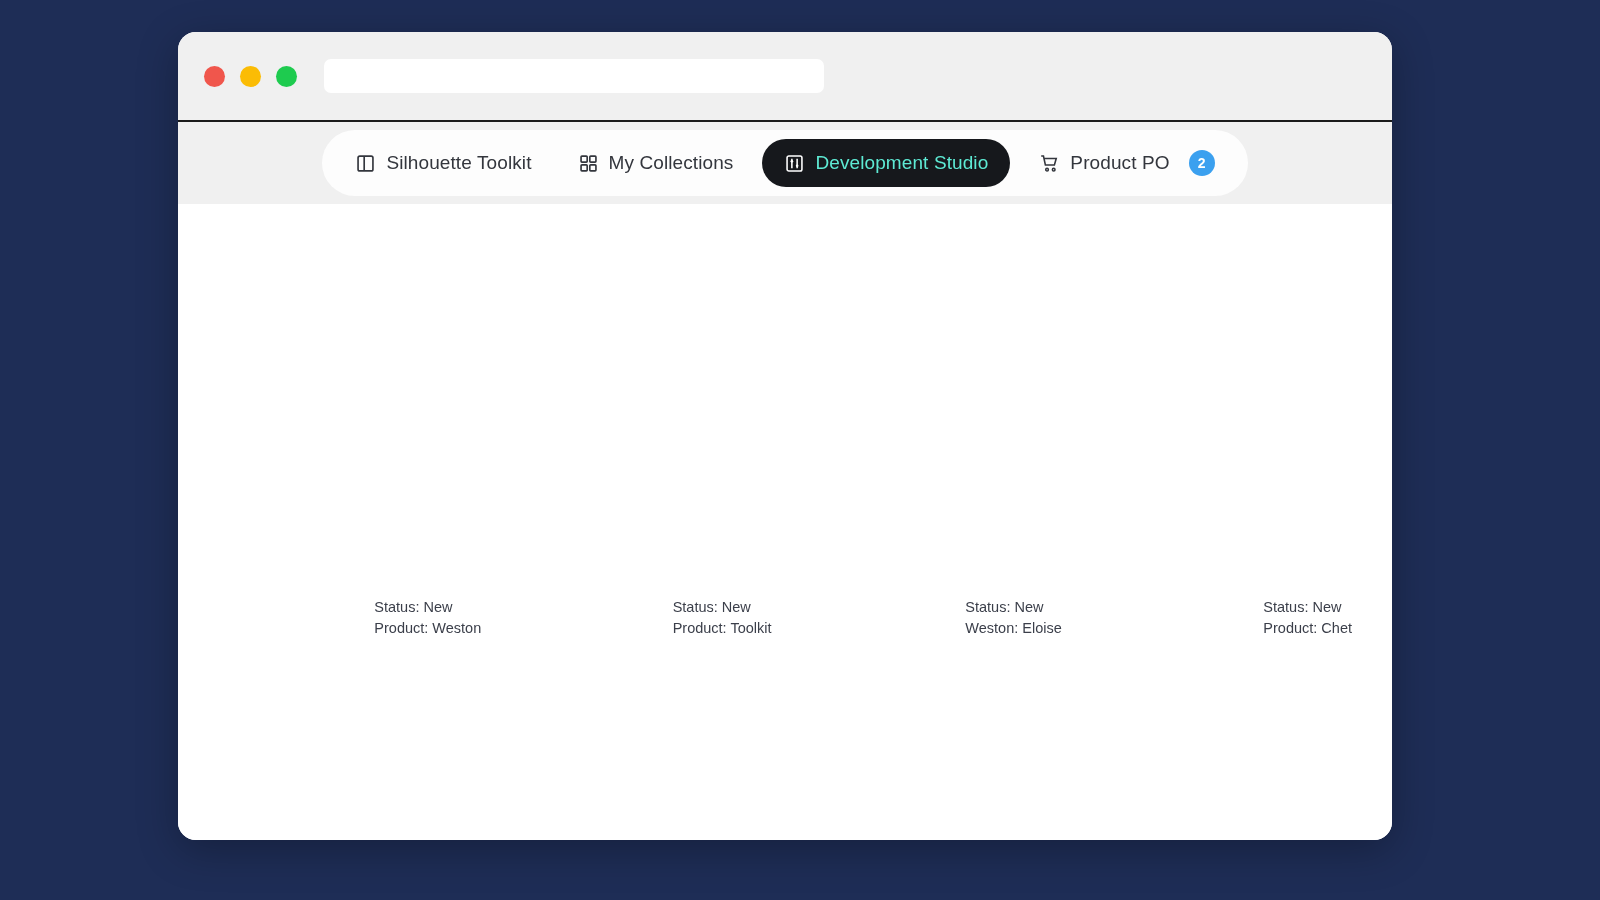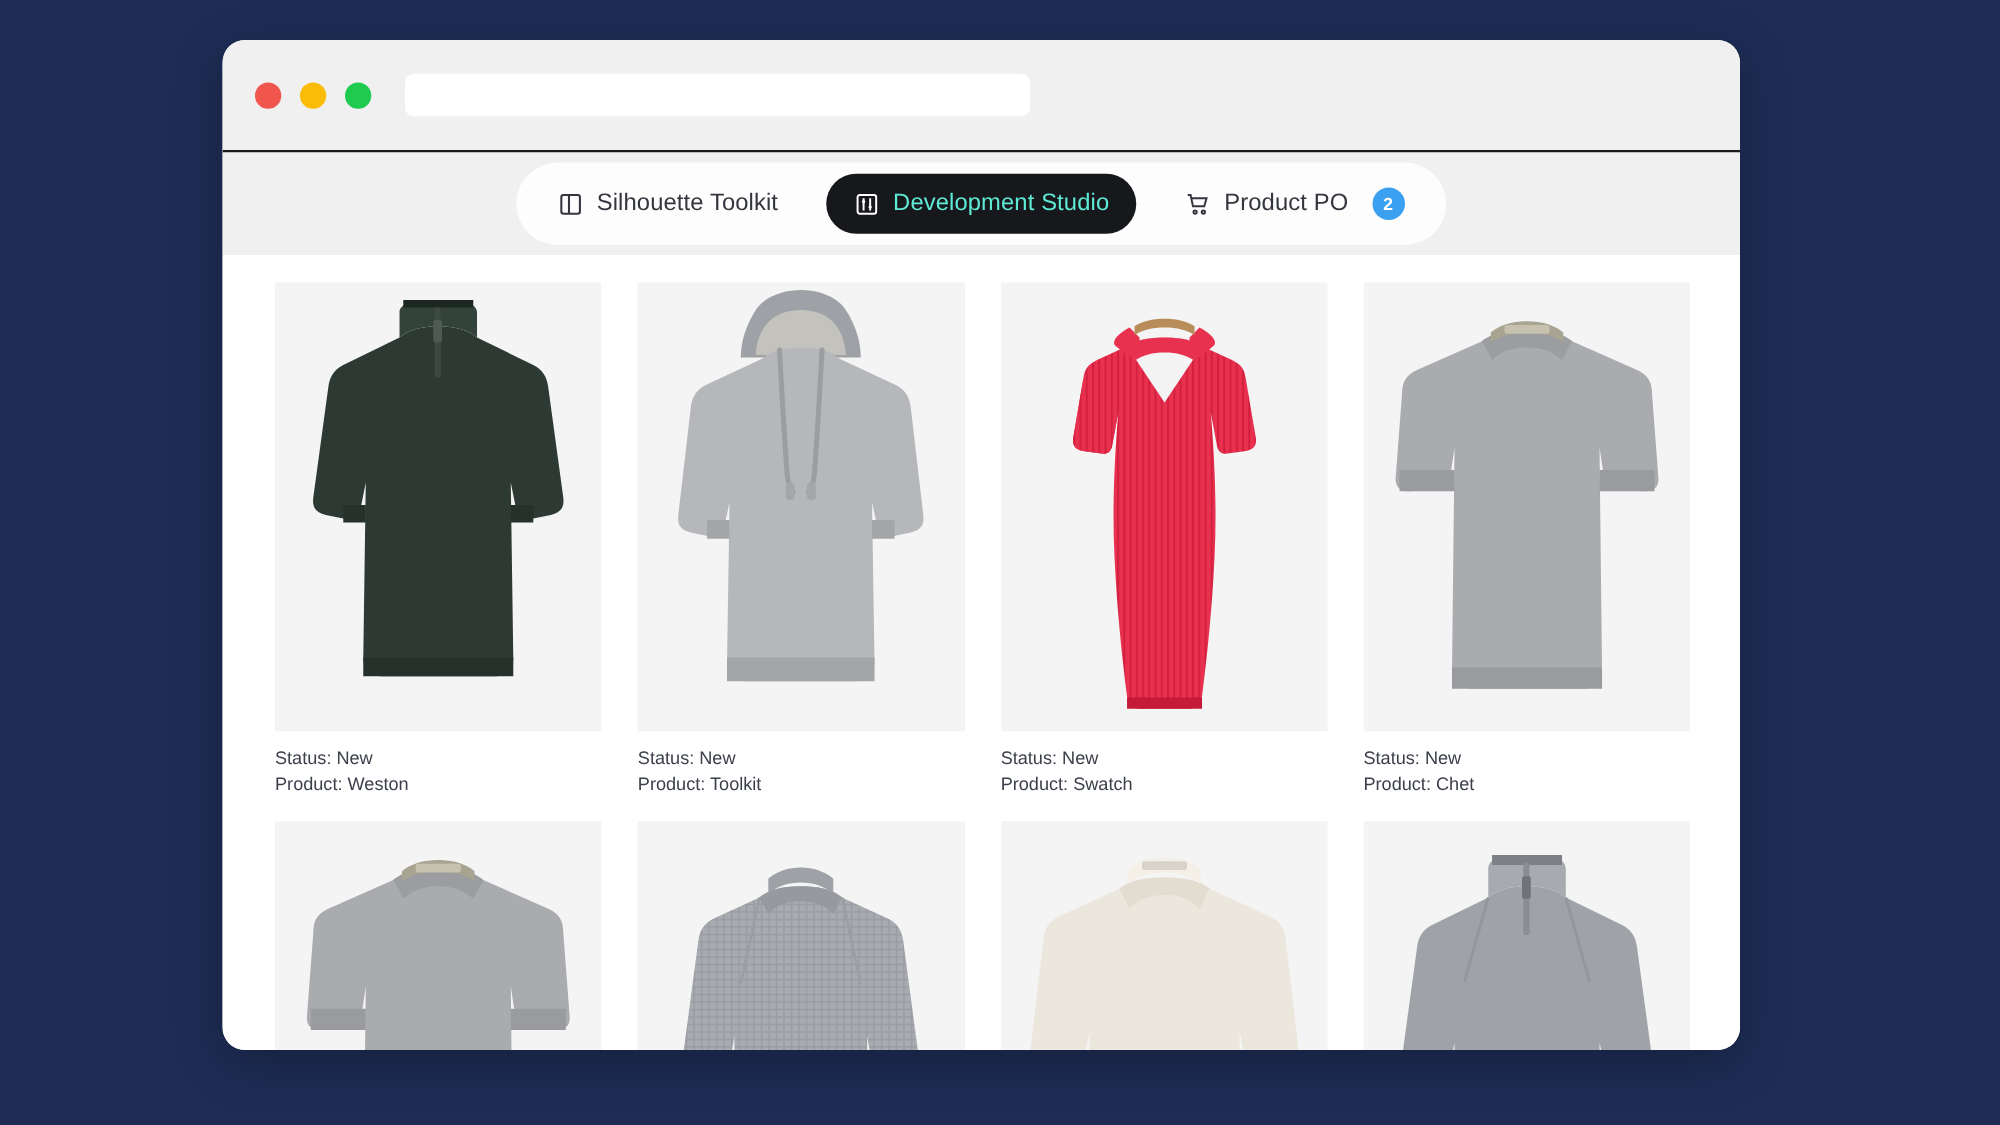--- a/index.html
+++ b/index.html
@@ -67,21 +67,21 @@
     justify-content: center;
     flex: 0 0 auto;
   }
   .navpill {
     background: #fdfdfd;
     border-radius: 41px;
     height: 66px;
     display: flex;
     align-items: center;
     padding: 0 16px;
-    gap: 22px;
+    gap: 12px;
   }
   .navitem {
     display: flex;
     align-items: center;
     gap: 10px;
     height: 48px;
     padding: 0 17px;
     border-radius: 24px;
     font-size: 19px;
     color: #33363d;
@@ -122,21 +122,21 @@
     background: #ffffff;
     padding: 22px 40px 0 42px;
     overflow: hidden;
   }
   .grid {
     display: grid;
     grid-template-columns: repeat(4, 1fr);
     column-gap: 29px;
     row-gap: 18px;
   }
-  .card { display: flex; flex-direction: column; }
+  .card { display: flex; flex-direction: column; align-items: flex-end; }
   .thumb {
     background: #f4f4f4;
     height: 359px;
     position: relative;
     overflow: hidden;
   }
   .card.row2 .thumb { height: 250px; }
   .meta { padding-top: 12px; }
   .meta div {
     font-size: 14.5px;
@@ -168,20 +168,31 @@
       <div class="navitem">
         <span class="ico">
           <svg viewBox="0 0 24 24" width="21" height="21" fill="none" stroke="#33363d" stroke-width="1.9">
             <rect x="3.5" y="3.5" width="17" height="17" rx="2"></rect>
             <line x1="10.5" y1="3.5" x2="10.5" y2="20.5"></line>
           </svg>
         </span>
         <span>Silhouette Toolkit</span>
       </div>
 
+      <div class="navitem">
+        <span class="ico">
+          <svg viewBox="0 0 24 24" width="21" height="21" fill="none" stroke="#33363d" stroke-width="1.9">
+            <rect x="3.5" y="3.5" width="7" height="7" rx="1"></rect>
+            <rect x="13.5" y="3.5" width="7" height="7" rx="1"></rect>
+            <rect x="3.5" y="13.5" width="7" height="7" rx="1"></rect>
+            <rect x="13.5" y="13.5" width="7" height="7" rx="1"></rect>
+          </svg>
+        </span>
+        <span>My Collections</span>
+      </div>
 
 
       <div class="navitem active">
         <span class="ico">
           <svg viewBox="0 0 24 24" width="21" height="21" fill="none" stroke="#ffffff" stroke-width="1.8">
             <rect x="3.5" y="3.5" width="17" height="17" rx="2"></rect>
             <line x1="9" y1="6.5" x2="9" y2="17.5"></line>
             <line x1="15" y1="6.5" x2="15" y2="17.5"></line>
             <circle cx="9" cy="9.5" r="1.5" fill="#ffffff" stroke="none"></circle>
             <circle cx="15" cy="14.5" r="1.5" fill="#ffffff" stroke="none"></circle>
@@ -267,21 +278,21 @@
             <path d="M100 36 C92 40 86 46 88 50 L100 60 C106 56 108 50 108 44 Z" fill="#e8304f"></path>
             <path d="M156 36 C164 40 170 46 168 50 L156 60 C150 56 148 50 148 44 Z" fill="#e8304f"></path>
             <path d="M104 35 C110 31 118 29 128 29 C138 29 146 31 152 35 L152 42 C146 38 138 36 128 36 C118 36 110 38 104 42 Z" fill="#b88d5a"></path>
             <path d="M98 51 C104 47 112 44 128 44 C144 44 152 47 158 51 L151 62 C145 58 138 56 128 56 C118 56 111 58 105 62 Z" fill="#e8304f"></path>
             <path d="M63 77 L55 124 C54 131 57 134 64 135 L79 137 C83 137 85 135 86 131 L91 104 Z" fill="url(#ribA)"></path>
             <rect x="98" y="332" width="60" height="9" fill="#c61b38"></rect>
           </svg>
         </div>
         <div class="meta">
           <div>Status: New</div>
-          <div>Product: Swatch</div>
+          <div>Weston: Eloise</div>
         </div>
       </div>
 
       <div class="card">
         <div class="thumb">
           <svg viewBox="0 0 256 359" preserveAspectRatio="xMidYMid meet">
             <rect width="256" height="359" fill="#f4f4f4"></rect>
             <path d="M128 38 C108 38 98 42 92 47 L40 70 C31 74 28 80 28 89 L23 155 C22 163 26 167 34 167 L58 166 C63 166 65 163 66 159 L70 132 L68 310 C68 320 72 324 82 325 L174 325 C184 324 188 320 188 310 L186 132 L190 159 C191 163 193 166 198 166 L222 167 C230 167 234 163 233 155 L228 89 C228 80 225 74 216 70 L164 47 C158 42 148 38 128 38 Z" fill="#a9abae"></path>
             <path d="M92 47 C98 42 108 38 128 38 C148 38 158 42 164 47 L156 62 C148 55 140 52 128 52 C116 52 108 55 100 62 Z" fill="#9b9da0"></path>
             <path d="M99 40 C106 34 116 31 128 31 C140 31 150 34 157 40 L157 48 C150 43 140 40 128 40 C116 40 106 43 99 48 Z" fill="#a8a492"></path>

